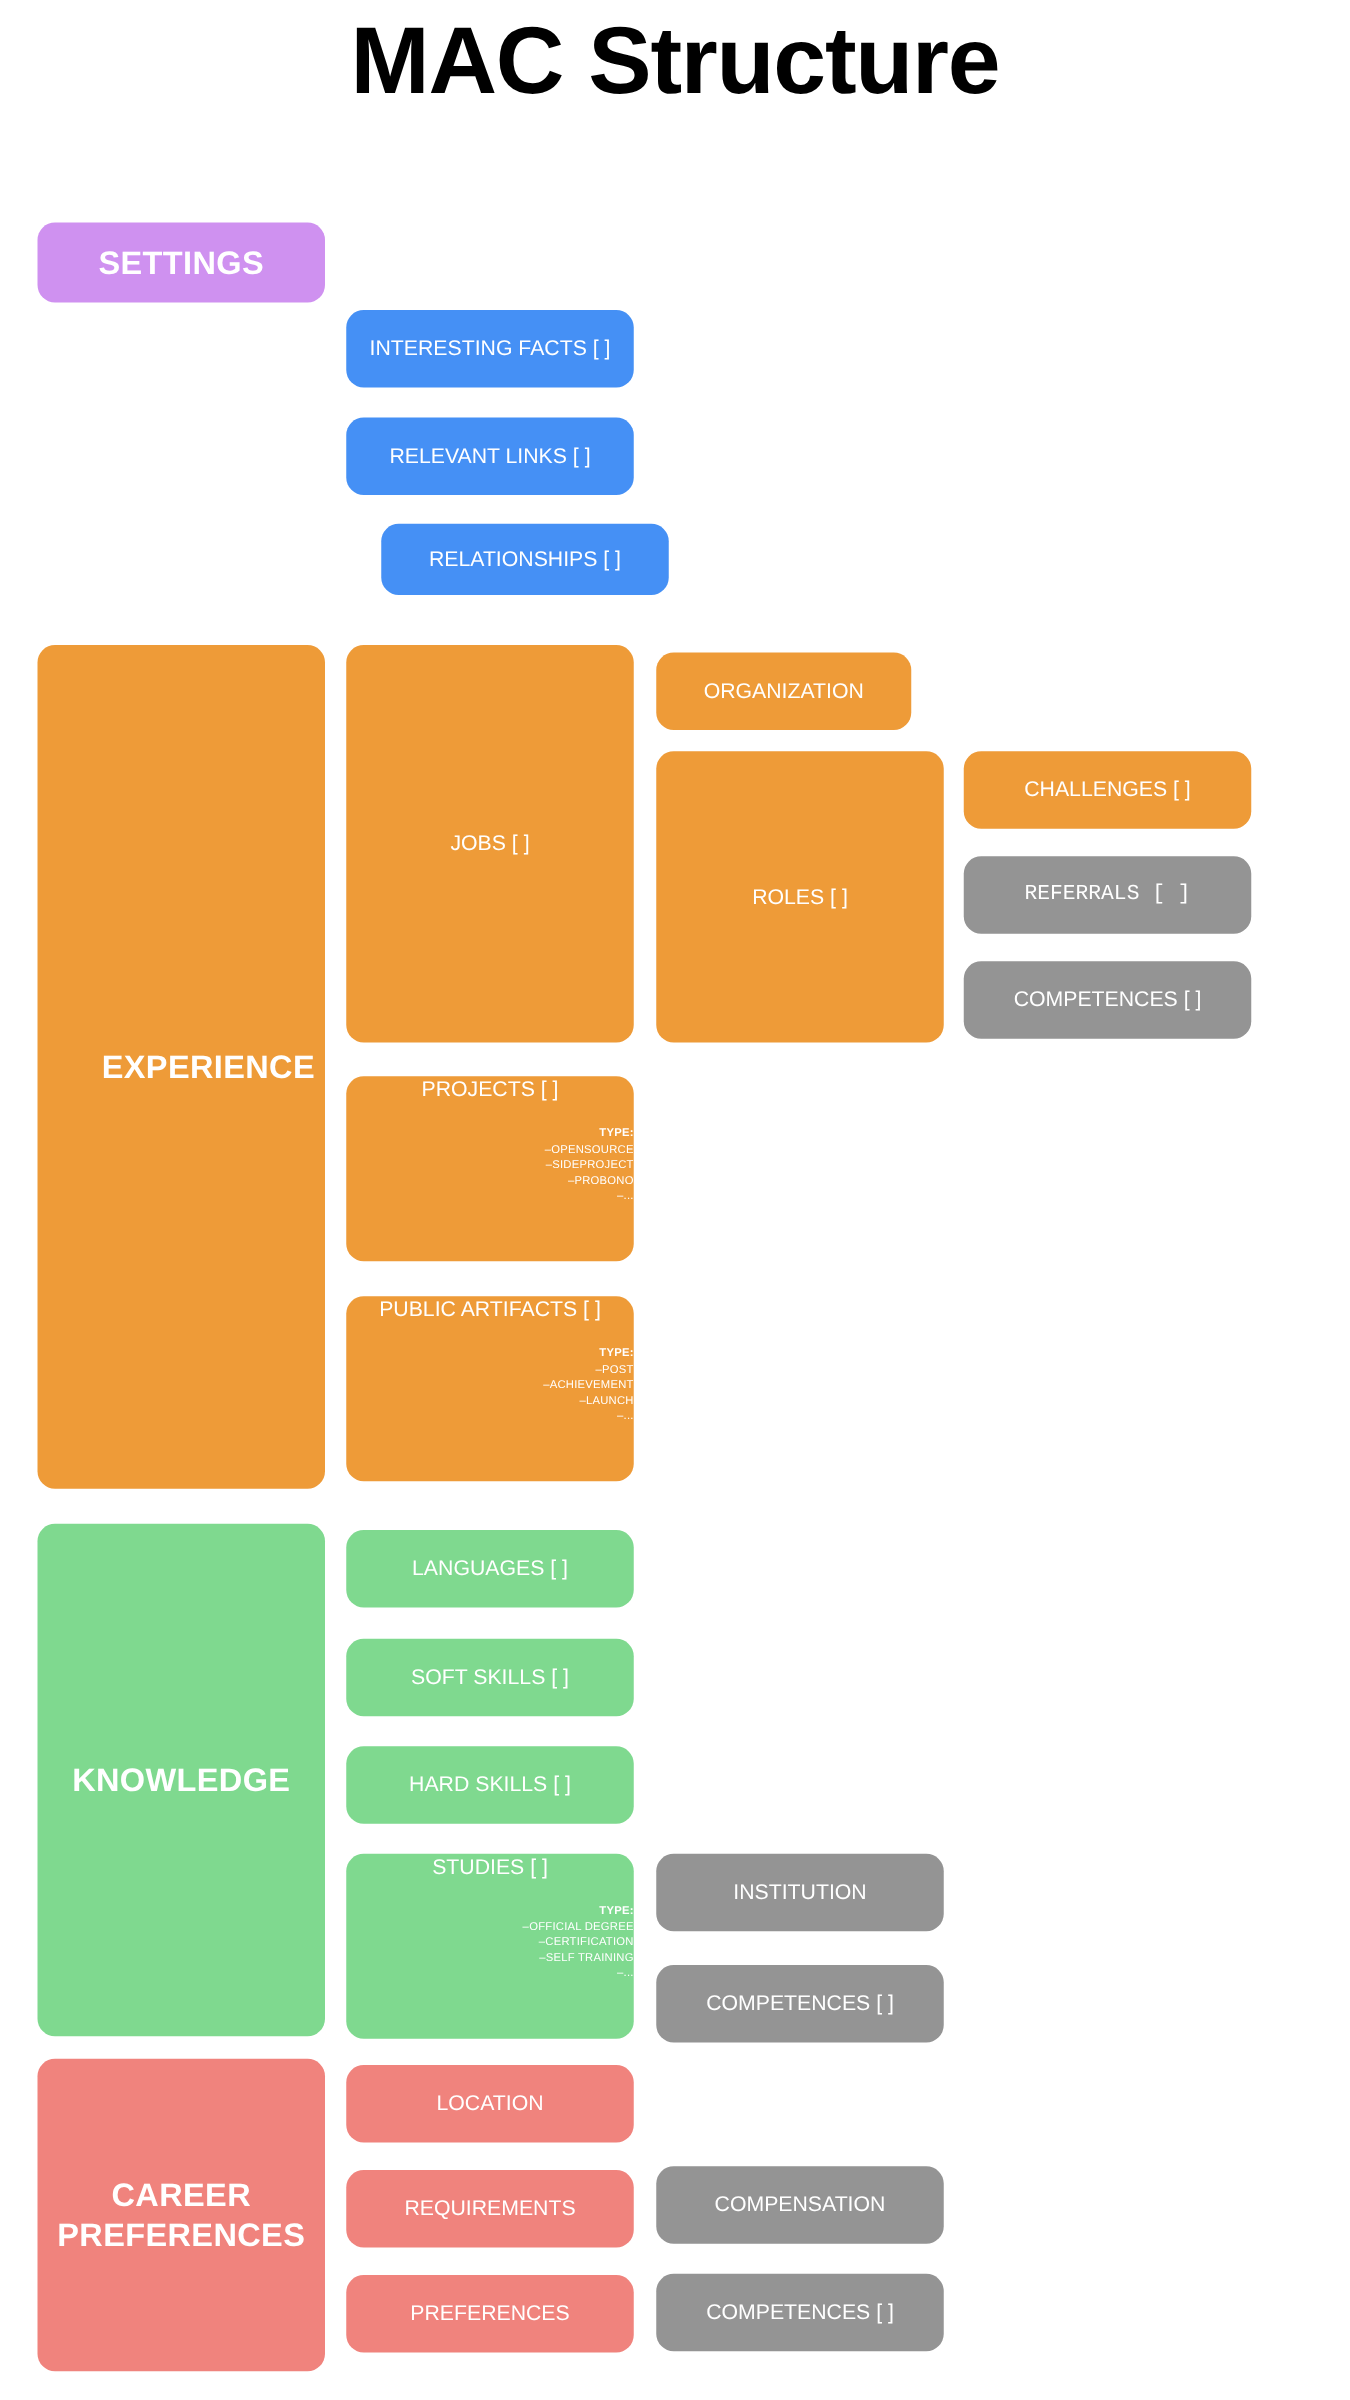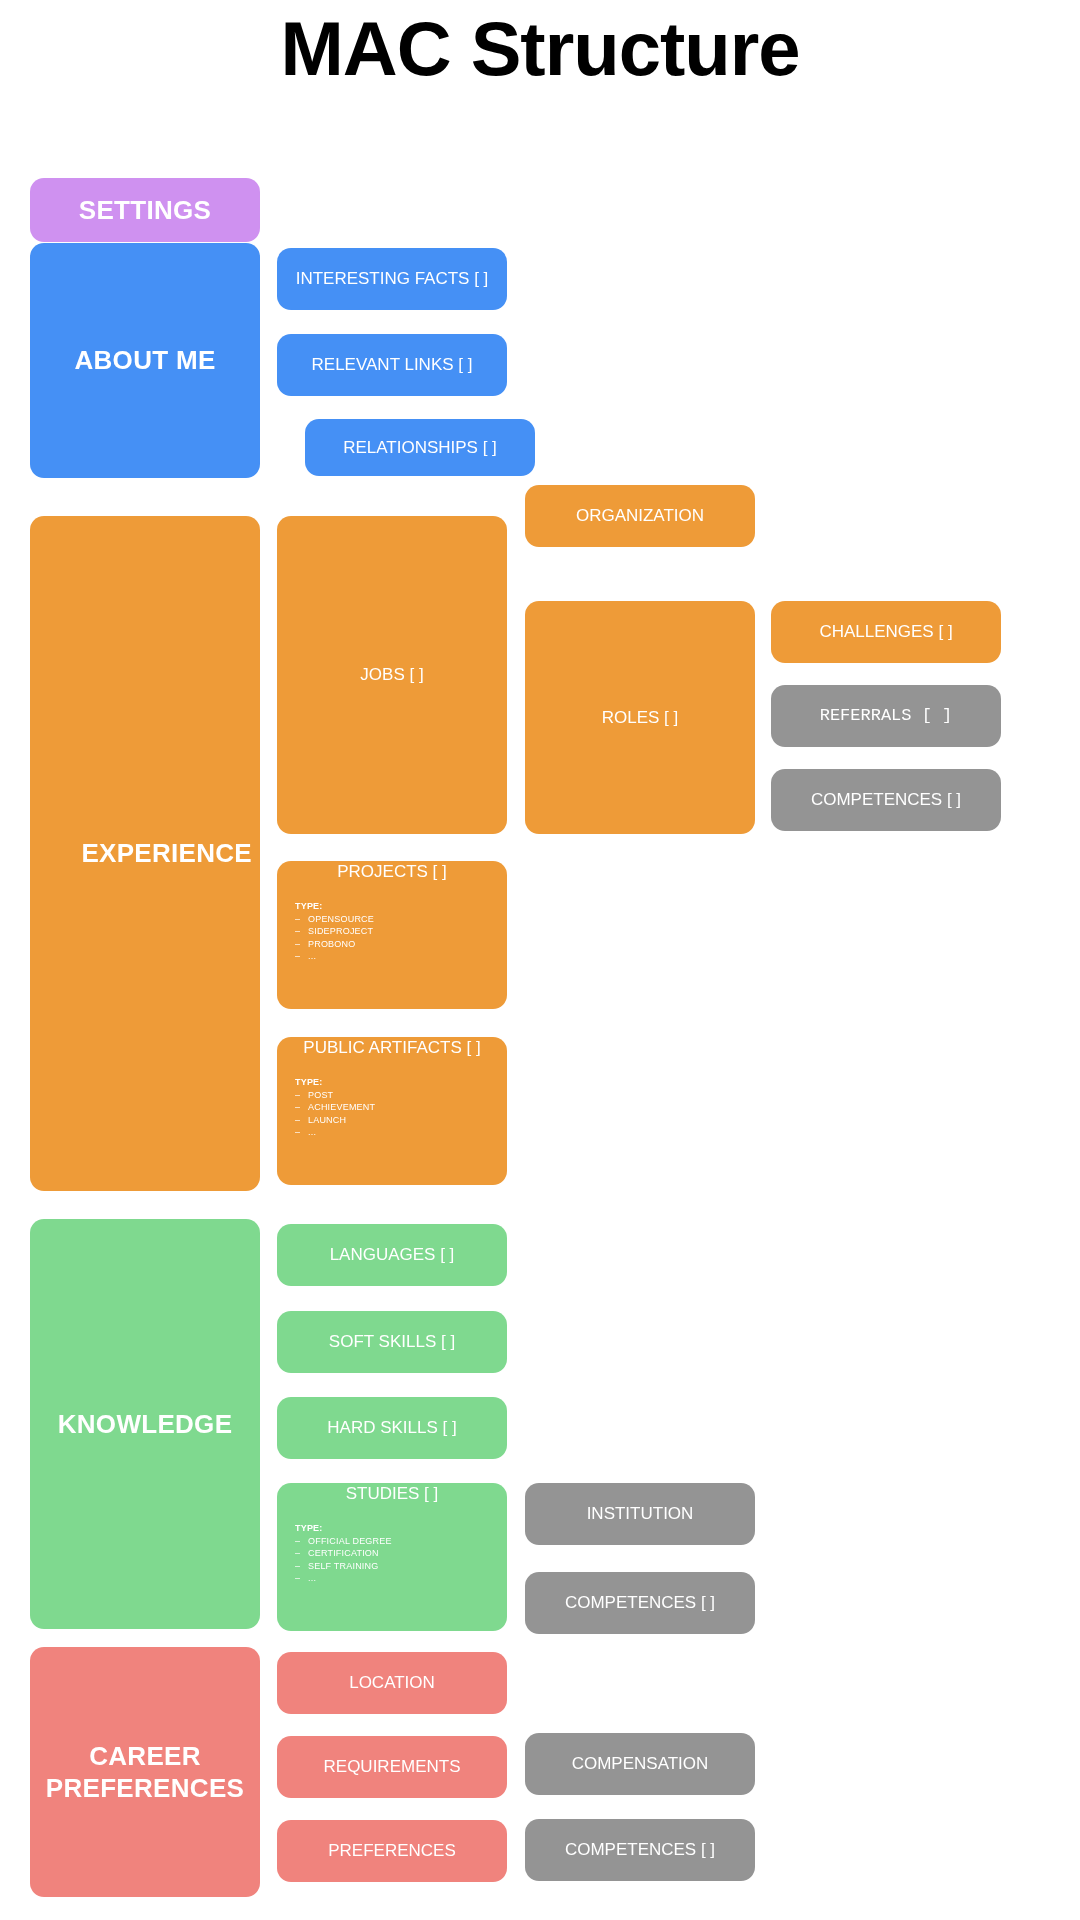--- a/index.html
+++ b/index.html
@@ -62,21 +62,21 @@
     padding: 0;
   }
   .node.listed .node-label {
     display: block;
     width: 100%;
     text-align: center;
     font-size: 17px;
   }
   .node.listed .type-block {
     margin: 18px 0 0 18px;
-    text-align: left;
+    text-align: right;
     font-size: 9px;
     line-height: 12.5px;
     letter-spacing: 0.2px;
   }
   .node.listed .type-heading { font-weight: bold; }
   .node.listed ul { list-style: none; }
   .node.listed li { white-space: nowrap; }
   .node.listed li .dash { display: inline-block; width: 13px; }
 
   
@@ -91,42 +91,39 @@
 <body>
 
 <div id="canvas">
 
   <div class="page-title">MAC Structure</div>
 
   <div class="node settings c-purple" style="left:30px; top:142px; width:230px; height:64px;margin-top:36px;">
     <span>SETTINGS</span>
   </div>
 
-  <div class="node root c-blue" style="left:30px; top:243px; width:230px; height:235px;">
-    <span>ABOUT ME</span>
-  </div>
   <div class="node c-blue" style="left:277px; top:248px; width:230px; height:62px;">
     <span>INTERESTING FACTS [ ]</span>
   </div>
   <div class="node c-blue" style="left:277px; top:334px; width:230px; height:62px;">
     <span>RELEVANT LINKS [ ]</span>
   </div>
   <div class="node c-blue" style="left:277px; top:419px; width:230px; height:57px;margin-left:28px;">
     <span>RELATIONSHIPS [ ]</span>
   </div>
 
   <div class="node root c-orange" style="left:30px; top:516px; width:230px; height:675px;justify-content:flex-end;">
     <span>EXPERIENCE</span>
   </div>
 
   <div class="node c-orange" style="left:277px; top:516px; width:230px; height:318px;">
     <span>JOBS [ ]</span>
   </div>
 
-  <div class="node c-orange" style="left:525px; top:485px; width:230px; height:62px;">
+  <div class="node c-orange" style="left:525px; top:522px; width:204px; height:62px;">
     <span>ORGANIZATION</span>
   </div>
 
   <div class="node c-orange" style="left:525px; top:601px; width:230px; height:233px;">
     <span>ROLES [ ]</span>
   </div>
 
   <div class="node c-orange" style="left:771px; top:601px; width:230px; height:62px;">
     <span>CHALLENGES [ ]</span>
   </div>

